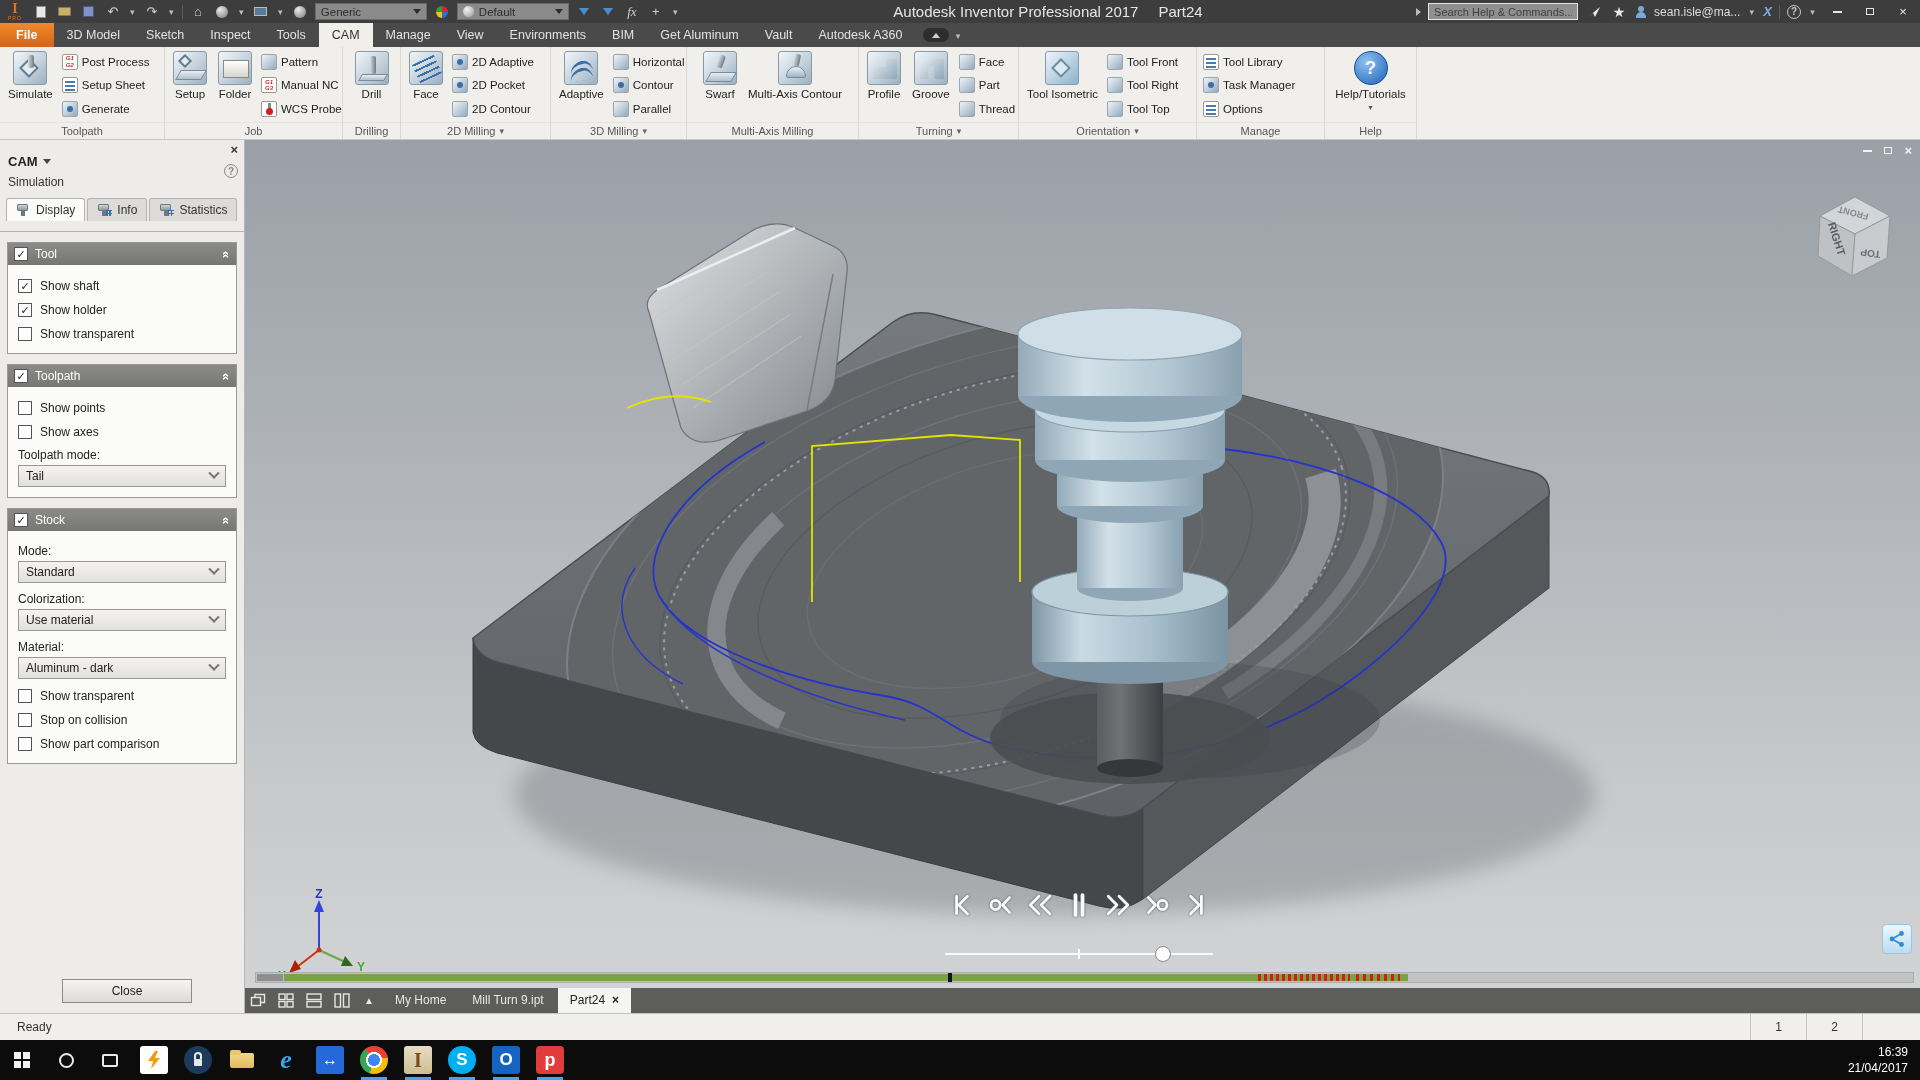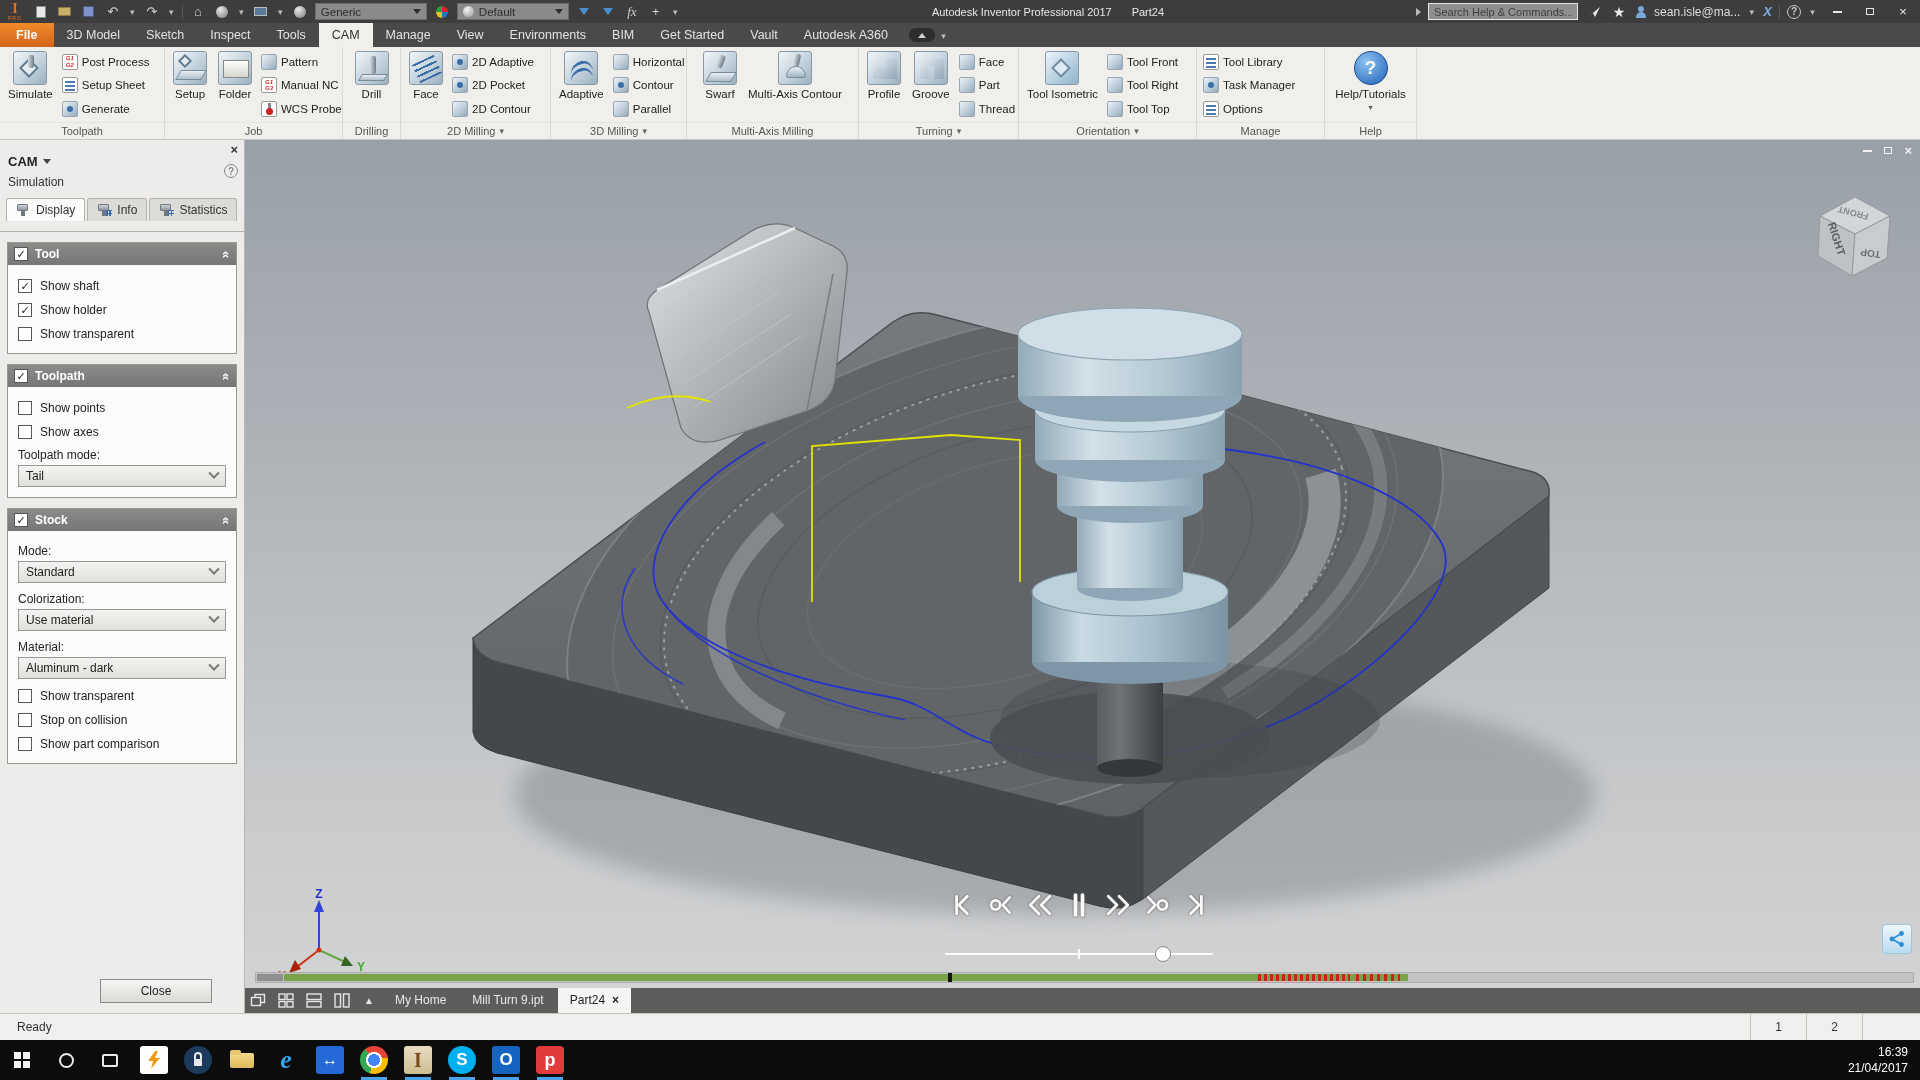--- a/index.html
+++ b/index.html
@@ -17,21 +17,21 @@
   .qic .flop{width:11px;height:11px;background:#7d93c9;border:1px solid #4b5a85}
   .qic .ball{width:12px;height:12px;border-radius:50%;background:radial-gradient(circle at 35% 30%,#e8e8e8,#7a7a7a)}
   .qic .wheel{width:12px;height:12px;border-radius:50%;background:conic-gradient(#d23 0 25%,#2a6fd2 0 50%,#e8c020 0 75%,#2aa03a 0 100%)}
   .qic .mon{width:13px;height:9px;border:1px solid #bbb;background:#5a7a9a}
   .qic .fun{width:0;height:0;border-left:5px solid transparent;border-right:5px solid transparent;border-top:7px solid #4a90d0}
   .tb-sep{width:1px;height:14px;background:#5a5a5a}
   .tb-dd{width:9px;display:flex;justify-content:center;color:#bbb;font-size:9px}
   .tb-select{height:17px;background:#8a8a8a;border:1px solid #6a6a6a;color:#2d2d2d;display:flex;align-items:center;gap:6px;padding:0 5px;min-width:112px;justify-content:space-between;font-size:11.5px}
   .tb-select .sph{width:11px;height:11px;border-radius:50%;background:radial-gradient(circle at 35% 30%,#f2f2f2,#9a9a9a)}
   .tri-d{width:0;height:0;border-left:4px solid transparent;border-right:4px solid transparent;border-top:5px solid #2d2d2d}
-  .tb-title{flex:1;text-align:center;color:#e6e6e6;font-size:11px;white-space:nowrap;display:flex;justify-content:center;gap:20px}
+  .tb-title{flex:1;text-align:center;color:#e6e6e6;font-size:15px;white-space:nowrap;display:flex;justify-content:center;gap:20px}
   .tb-right{display:flex;align-items:center;gap:7px}
   .tri-r{width:0;height:0;border-top:4px solid transparent;border-bottom:4px solid transparent;border-left:5px solid #bbb}
   .tb-search{width:150px;height:17px;background:#8f8f8f;border:1px solid #e5e5e5;color:#2a2a2a;font-size:11px;padding:0 5px;font-family:"Liberation Sans",sans-serif}
   .tb-search::placeholder{color:#3f3f3f}
   .pers{width:12px;height:12px;position:relative}
   .pers i{position:absolute;left:3px;top:0;width:6px;height:6px;border-radius:50%;background:#7aa8d8}
   .pers u{position:absolute;left:1px;top:6px;width:10px;height:6px;border-radius:5px 5px 0 0;background:#7aa8d8}
   .xch{color:#7ab0e0;font-weight:bold;font-style:italic;font-size:13px}
   .hlp-c{width:14px;height:14px;border-radius:50%;border:1.5px solid #c8c8c8;display:flex;align-items:center;justify-content:center;font-size:10px;color:#c8c8c8;font-weight:bold}
   .wbtn{width:26px;height:18px;display:flex;align-items:center;justify-content:center;color:#e8e8e8}
@@ -89,29 +89,29 @@
   .p-sub{padding:4px 8px 2px;color:#333}
   .ptabs{display:flex;padding:6px 6px 11px;border-bottom:1px solid #b5b3af}
   .ptab{display:flex;align-items:center;gap:5px;padding:4px 9px;border:1px solid #b5b3af;border-bottom:none;background:#dddbd7;border-radius:3px 3px 0 0;margin-right:2px;color:#333;position:relative;top:1px}
   .ptab.active{background:#fbfbfa}
   .ptic{width:15px;height:14px;position:relative;flex:0 0 auto}
   .ptic i{position:absolute;left:1px;top:1px;width:11px;height:7px;background:linear-gradient(#cfd4d8,#8f98a0);border:1px solid #707880;border-radius:1px}
   .ptic u{position:absolute;left:5px;top:8px;width:4px;height:5px;background:#6f787f}
   .ptic.hash::after{content:"";position:absolute;right:0;top:7px;width:6px;height:6px;background:repeating-linear-gradient(90deg,#3a6ea8 0 1.5px,transparent 1.5px 3px),repeating-linear-gradient(180deg,#3a6ea8 0 1.5px,transparent 1.5px 3px)}
   .sec{margin:10px 7px 0;border:1px solid #9a9894;background:#fbfbfa}
   .sec-h{height:22px;background:linear-gradient(#8b8b89,#767674);color:#fff;display:flex;align-items:center;padding:0 6px;gap:7px}
-  .sec-h .ttl{flex:1;font-weight:bold}
+  .sec-h .ttl{flex:1;font-weight:normal}
   .coll{display:inline-block;transform:rotate(90deg);font-weight:bold;color:#fff;font-size:13px}
   .sec-b{padding:4px 10px 10px}
   .cbrow{display:flex;align-items:center;gap:8px;margin:10px 0 2px}
   .cb{width:14px;height:14px;background:#fff;border:1px solid #555;display:flex;align-items:center;justify-content:center;font-size:11px;color:#1a1a1a;flex:0 0 auto;line-height:1}
   .flabel{margin:9px 0 3px;color:#222}
   .select{height:22px;border:1px solid #979797;background:linear-gradient(#f4f3f1,#e2e0dc);display:flex;align-items:center;justify-content:space-between;padding:0 7px;color:#222}
   .select .chev{width:8px;height:8px;border-right:2px solid #777;border-bottom:2px solid #777;transform:rotate(45deg) translate(-2px,-2px)}
-  .close-btn{margin:auto 32px 10px auto;width:112px;height:24px;border:1px solid #8a8a8a;background:linear-gradient(#f6f5f4,#dcdad6);display:flex;align-items:center;justify-content:center;color:#222}
+  .close-btn{margin:auto 52px 10px auto;width:130px;height:24px;border:1px solid #8a8a8a;background:linear-gradient(#f6f5f4,#dcdad6);display:flex;align-items:center;justify-content:center;color:#222}
 
   
   .vp-col{flex:1;display:flex;flex-direction:column}
   .viewport{position:relative;height:848px;background:linear-gradient(180deg,#9aa0a8 0%,#aeb2b7 35%,#c6c8ca 75%,#d2d3d4 100%);overflow:hidden}
   .scene{position:absolute;inset:0}
   .dwinctl{position:absolute;top:3px;right:8px;display:flex;gap:12px;align-items:center;color:#f4f4f4}
   .dwinctl .mins{width:9px;height:2px;background:#f4f4f4}
   .dwinctl .rest{width:8px;height:7px;border:1.5px solid #f4f4f4}
   .dwinctl .cl{font-size:13px;font-weight:bold}
   .viewcube{position:absolute;top:36px;right:18px}
@@ -266,21 +266,21 @@
   <span class="rtab file">File</span>
   <span class="rtab">3D Model</span>
   <span class="rtab">Sketch</span>
   <span class="rtab">Inspect</span>
   <span class="rtab">Tools</span>
   <span class="rtab active">CAM</span>
   <span class="rtab">Manage</span>
   <span class="rtab">View</span>
   <span class="rtab">Environments</span>
   <span class="rtab">BIM</span>
-  <span class="rtab">Get Started</span>
+  <span class="rtab">Get Aluminum</span>
   <span class="rtab">Vault</span>
   <span class="rtab">Autodesk A360</span>
   <span class="cloudpill">
       <i></i>
     </span>
   <span class="tb-dd">▾</span>
 </div>
 
 <div class="ribbon">
 

